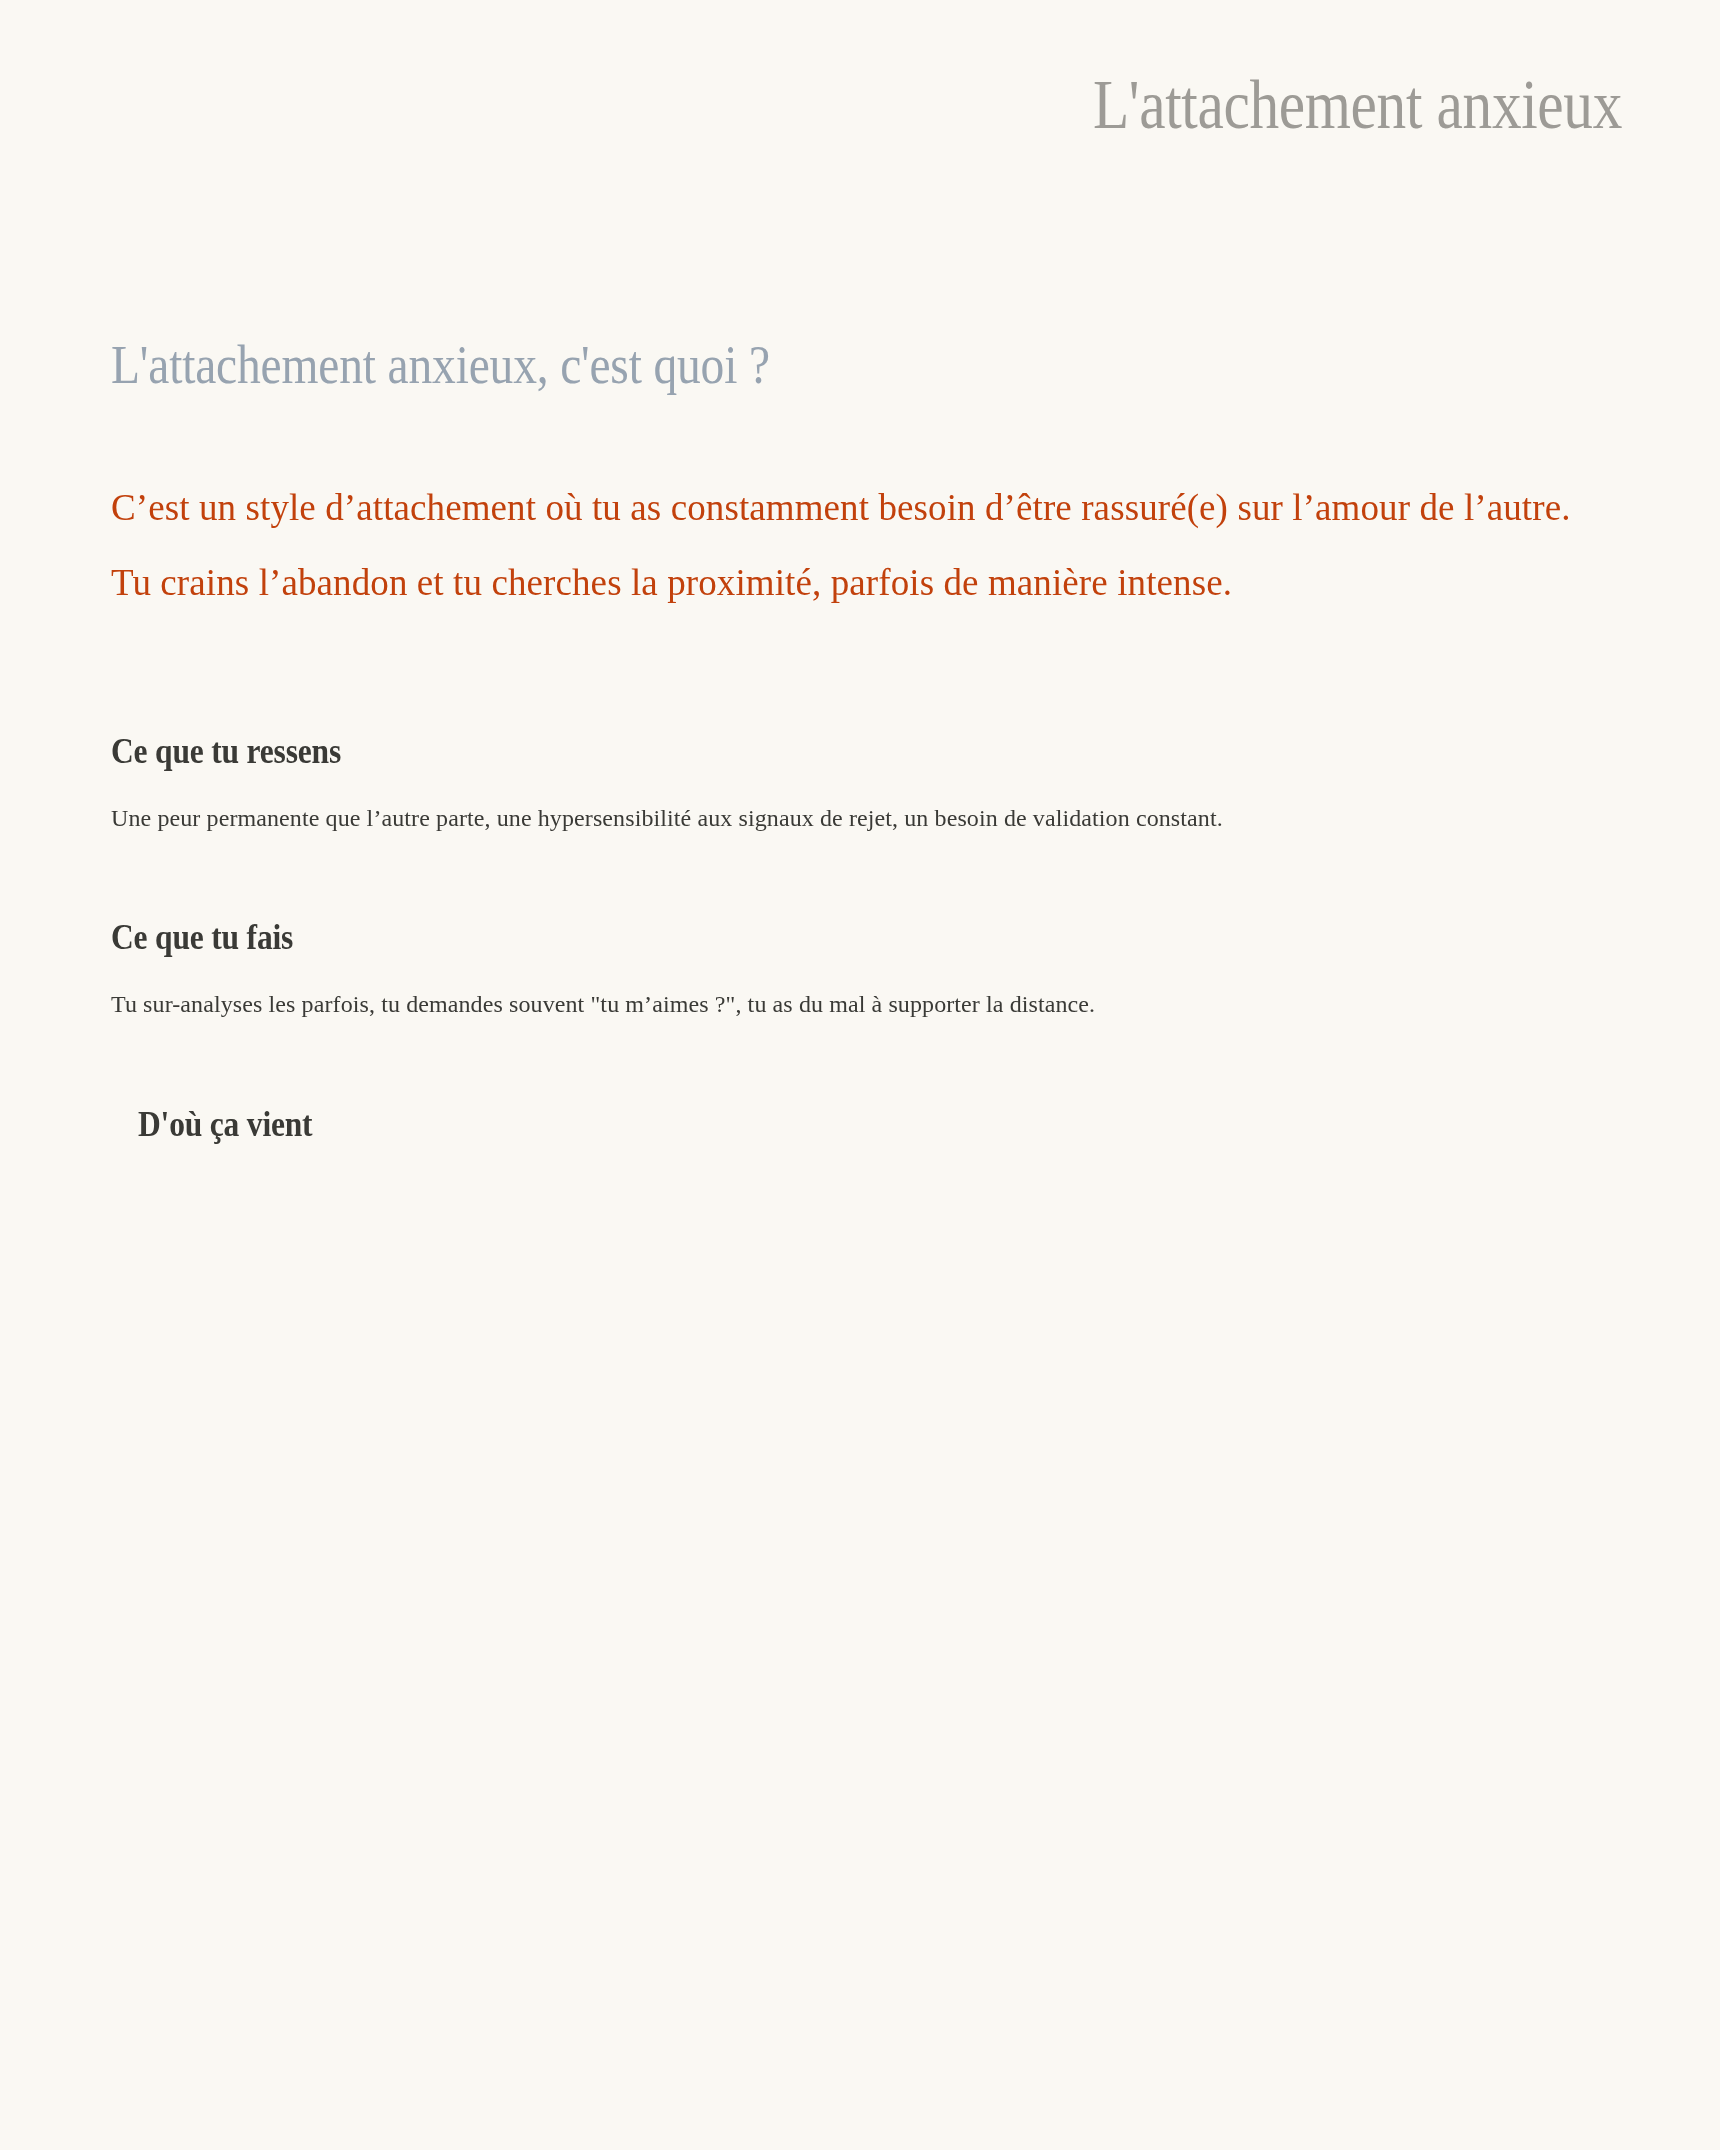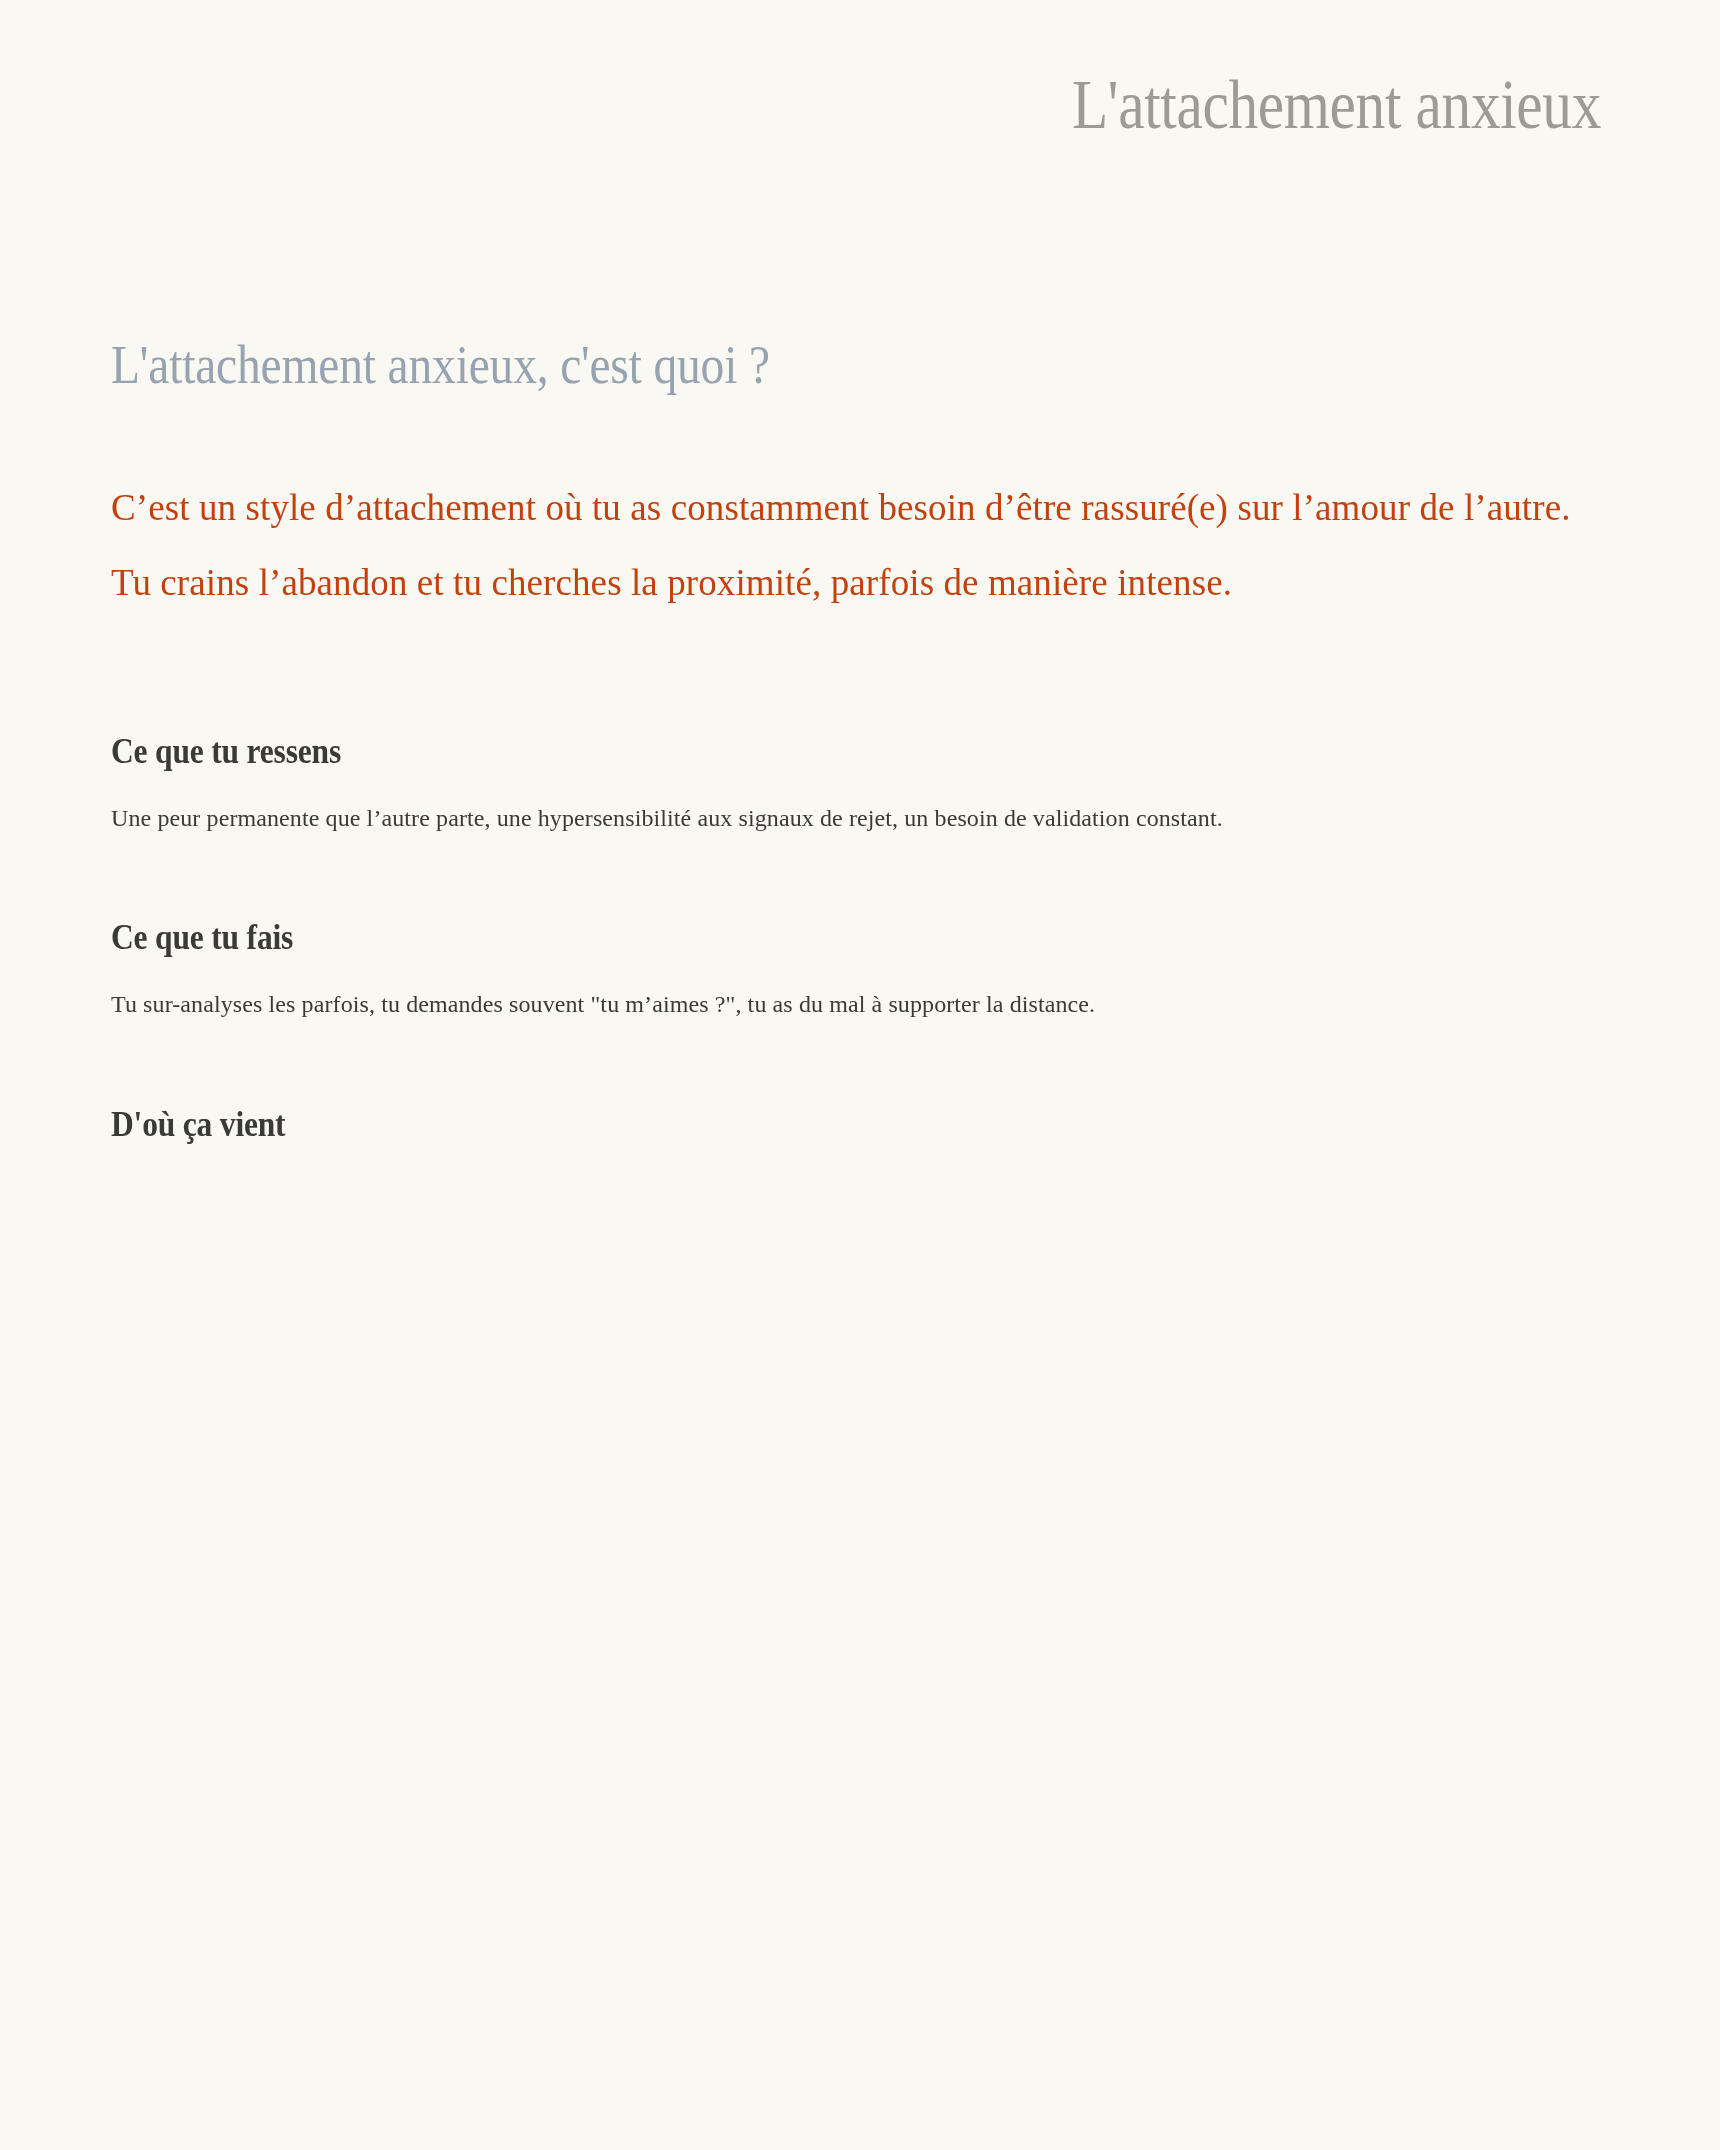--- a/index.html
+++ b/index.html
@@ -23,21 +23,21 @@
     height: 2151px;
     background: #faf8f3;
     box-sizing: border-box;
   }
 
   
   .doc-header {
     position: absolute;
     top: 69px;
     left: 127px;
-    right: 120px;
+    right: 99px;
     text-align: right;
   }
 
   .doc-title {
     margin: 0;
     font-family: "Liberation Serif", "DejaVu Serif", serif;
     font-size: 69px;
     line-height: 1.05;
     font-weight: 400;
     letter-spacing: -0.4px;
@@ -83,20 +83,21 @@
   .subsections {
     margin-top: 110px;
   }
 
   .subsection {
     margin-bottom: 76px;
   }
 
   .subsection:last-child {
     margin-bottom: 0;
+    margin-left: 27px;
   }
 
   .subsection-heading {
     margin: 0 0 22px 0;
     font-family: "Liberation Serif", "DejaVu Serif", serif;
     font-size: 35px;
     line-height: 1.2;
     font-weight: 700;
     color: #3a3a36;
     transform: scaleX(0.9);

